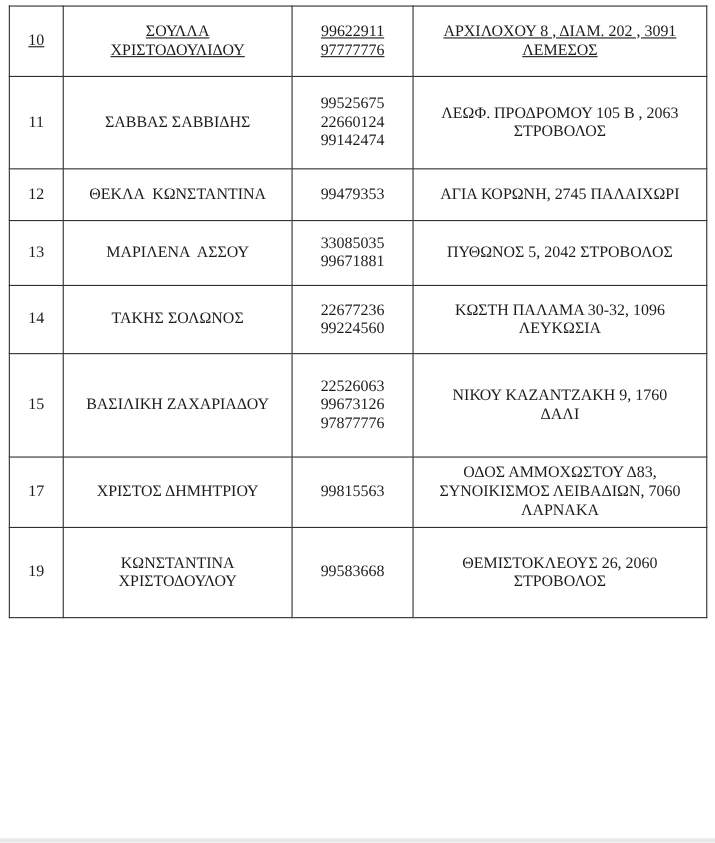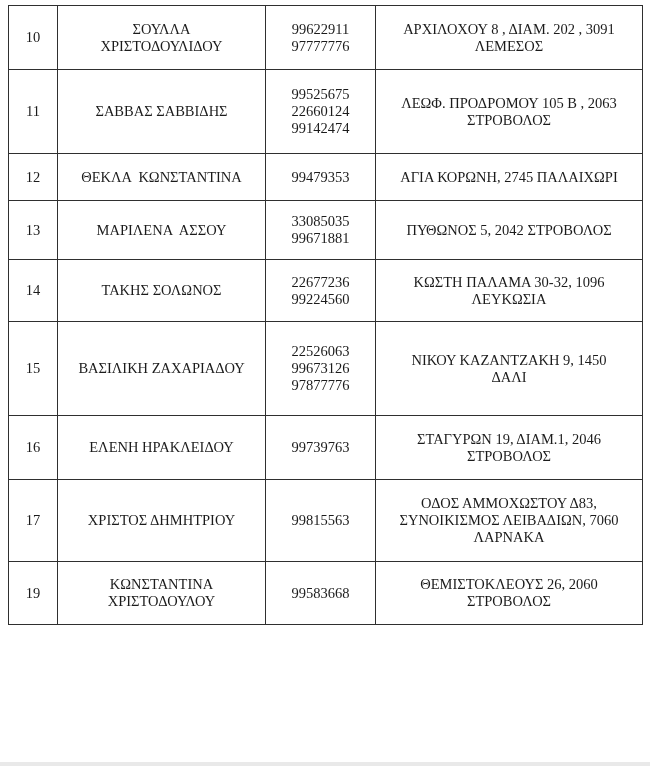--- a/index.html
+++ b/index.html
@@ -32,21 +32,21 @@
     padding: 2px 5px;
     overflow: hidden;
   }
   .directory td.addr {
     padding: 2px 3px;
   }
   .directory td div {
     white-space: pre-wrap;
   }
   
-  .directory tr:nth-child(1)  { height: 64px; }
+  .directory tr:nth-child(1)  { height: 64px; text-decoration: underline; }
   .directory tr:nth-child(2)  { height: 84px; }
   .directory tr:nth-child(3)  { height: 47px; }
   .directory tr:nth-child(4)  { height: 59px; padding-left: 44px; }
   .directory tr:nth-child(5)  { height: 62px; }
   .directory tr:nth-child(6)  { height: 94px; }
   .directory tr:nth-child(7)  { height: 64px; }
   .directory tr:nth-child(8)  { height: 82px; }
   .directory tr:nth-child(9)  { height: 63px; }
   .directory tr:nth-child(10) { height: 59px; margin-left: 31px; }
   .directory tr:nth-child(11) { height: 68px; }
@@ -155,37 +155,22 @@
         </td>
         <td class="name">
           <div>ΒΑΣΙΛΙΚΗ ΖΑΧΑΡΙΑΔΟΥ</div>
         </td>
         <td class="phone">
           <div>22526063</div>
           <div>99673126</div>
           <div>97877776</div>
         </td>
         <td class="addr">
-          <div>ΝΙΚΟΥ ΚΑΖΑΝΤΖΑΚΗ 9, 1450</div>
+          <div>ΝΙΚΟΥ ΚΑΖΑΝΤΖΑΚΗ 9, 1760</div>
           <div>ΔΑΛΙ</div>
-        </td>
-      </tr>
-      <tr>
-        <td class="num">
-          <div>16</div>
-        </td>
-        <td class="name">
-          <div>ΕΛΕΝΗ ΗΡΑΚΛΕΙΔΟΥ</div>
-        </td>
-        <td class="phone">
-          <div>99739763</div>
-        </td>
-        <td class="addr">
-          <div>ΣΤΑΓΥΡΩΝ 19, ΔΙΑΜ.1, 2046</div>
-          <div>ΣΤΡΟΒΟΛΟΣ</div>
         </td>
       </tr>
       <tr>
         <td class="num">
           <div>17</div>
         </td>
         <td class="name">
           <div>ΧΡΙΣΤΟΣ ΔΗΜΗΤΡΙΟΥ</div>
         </td>
         <td class="phone">

